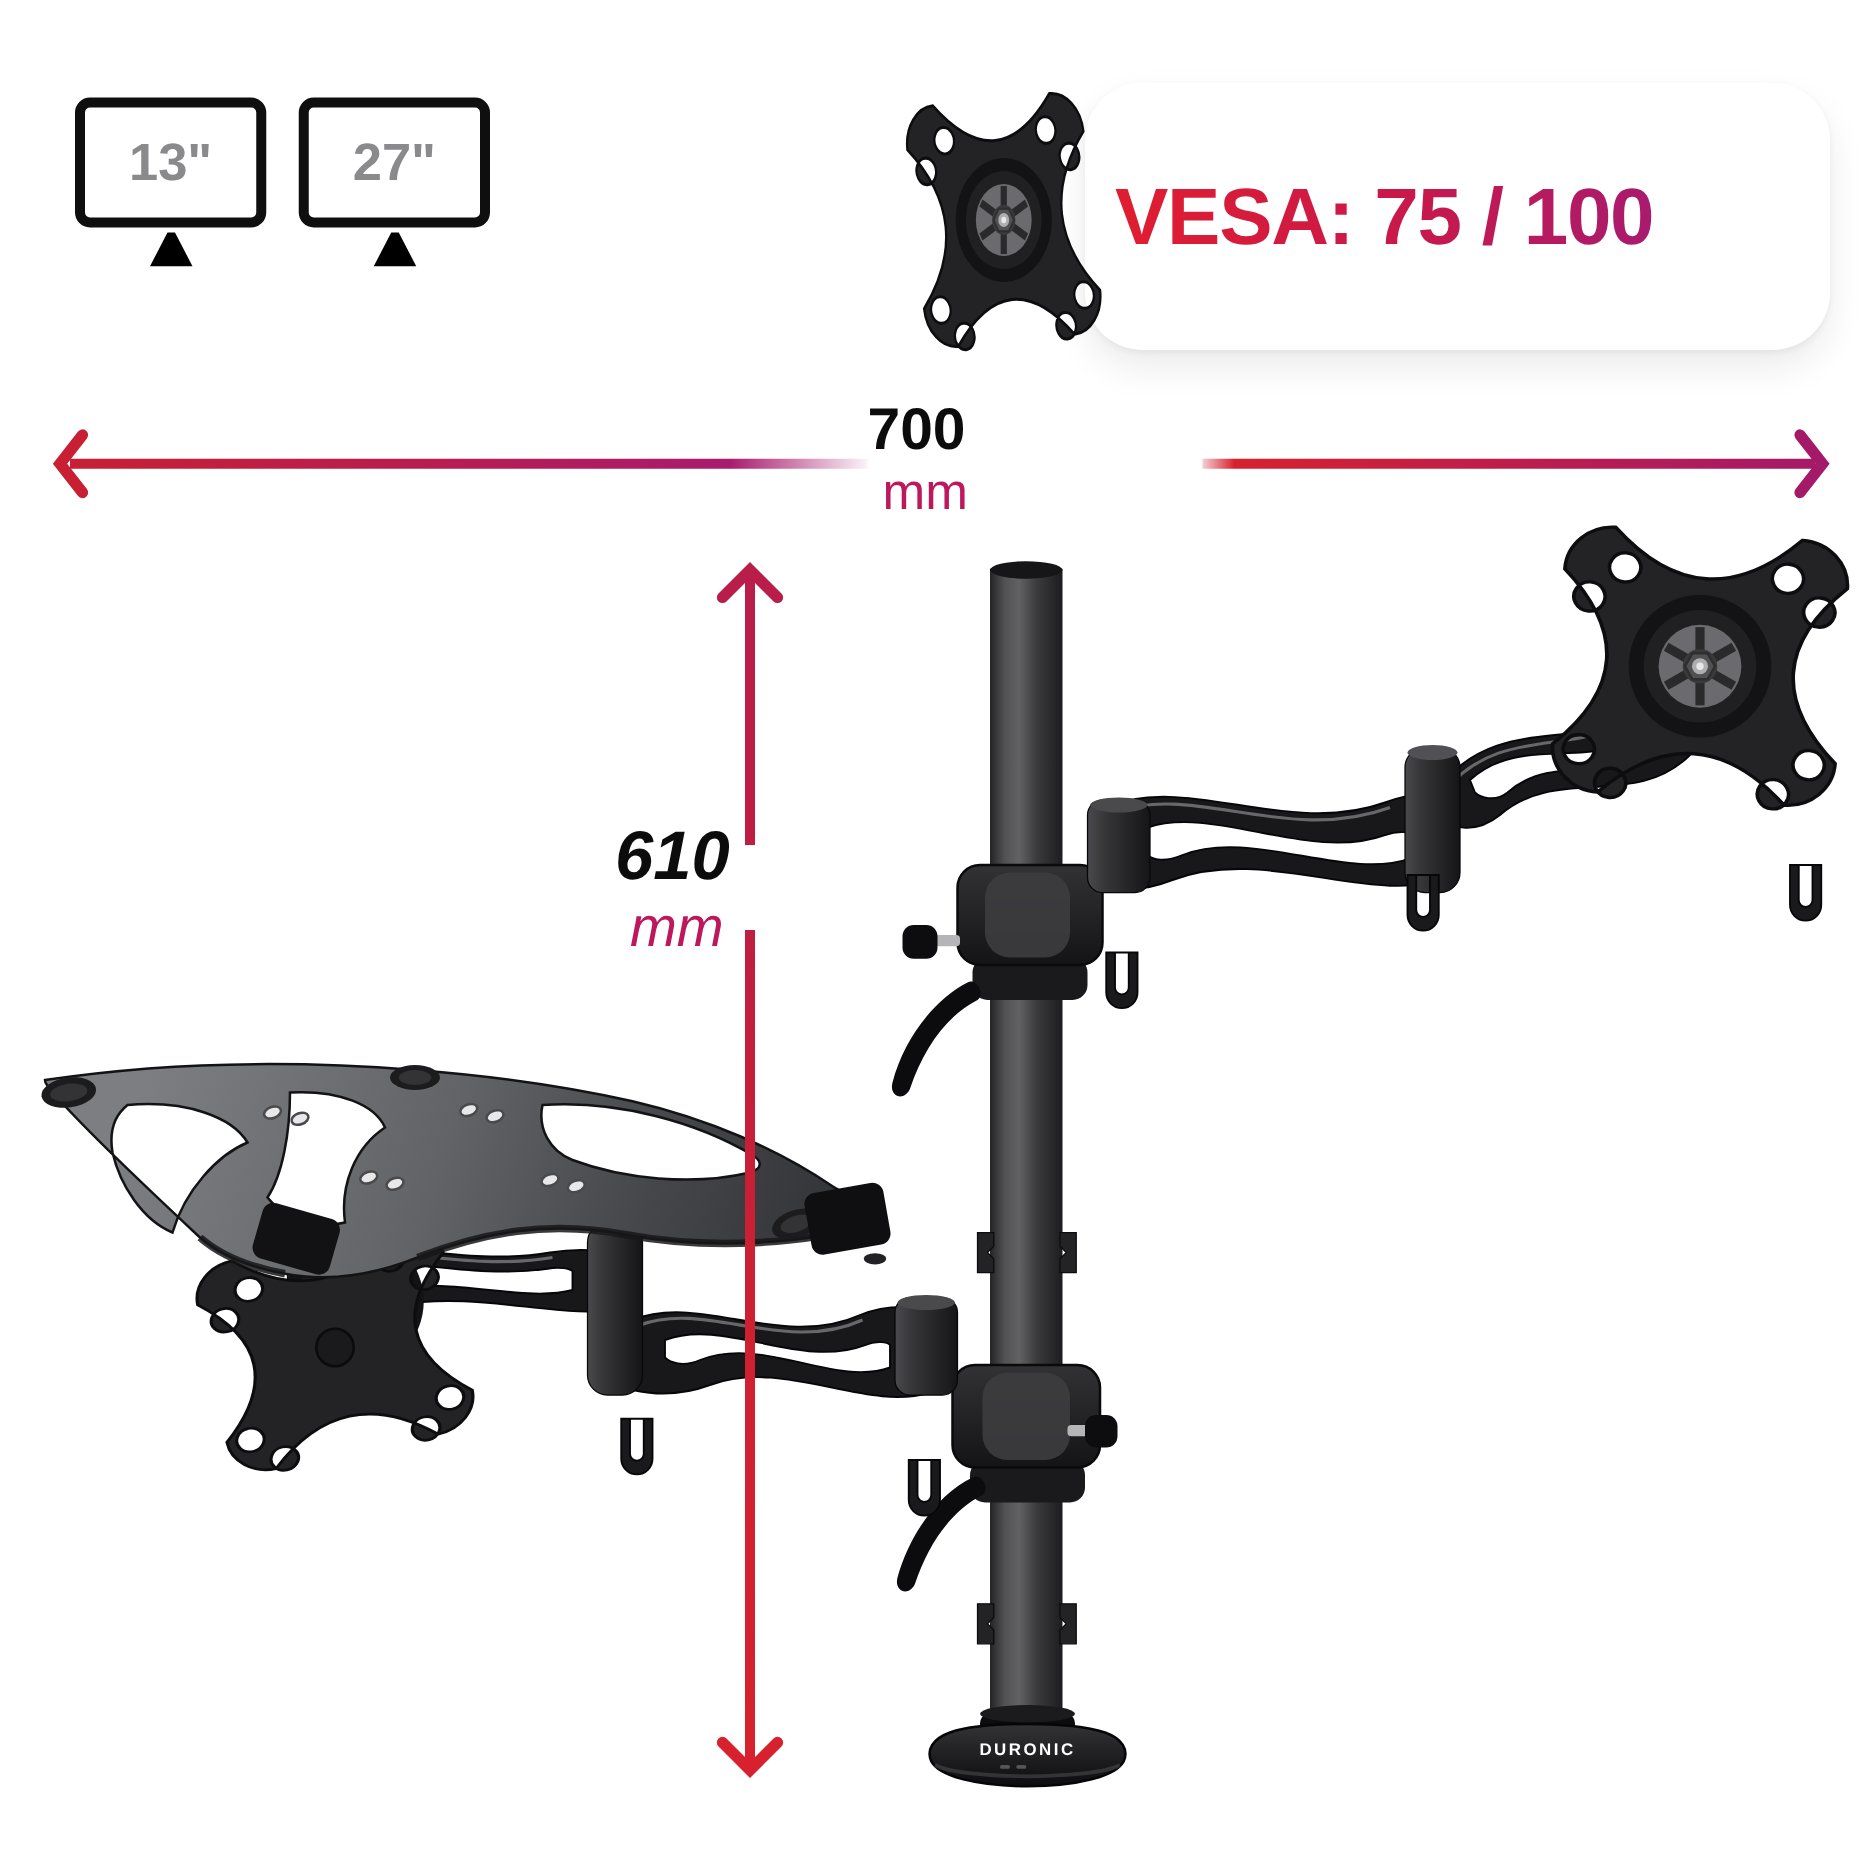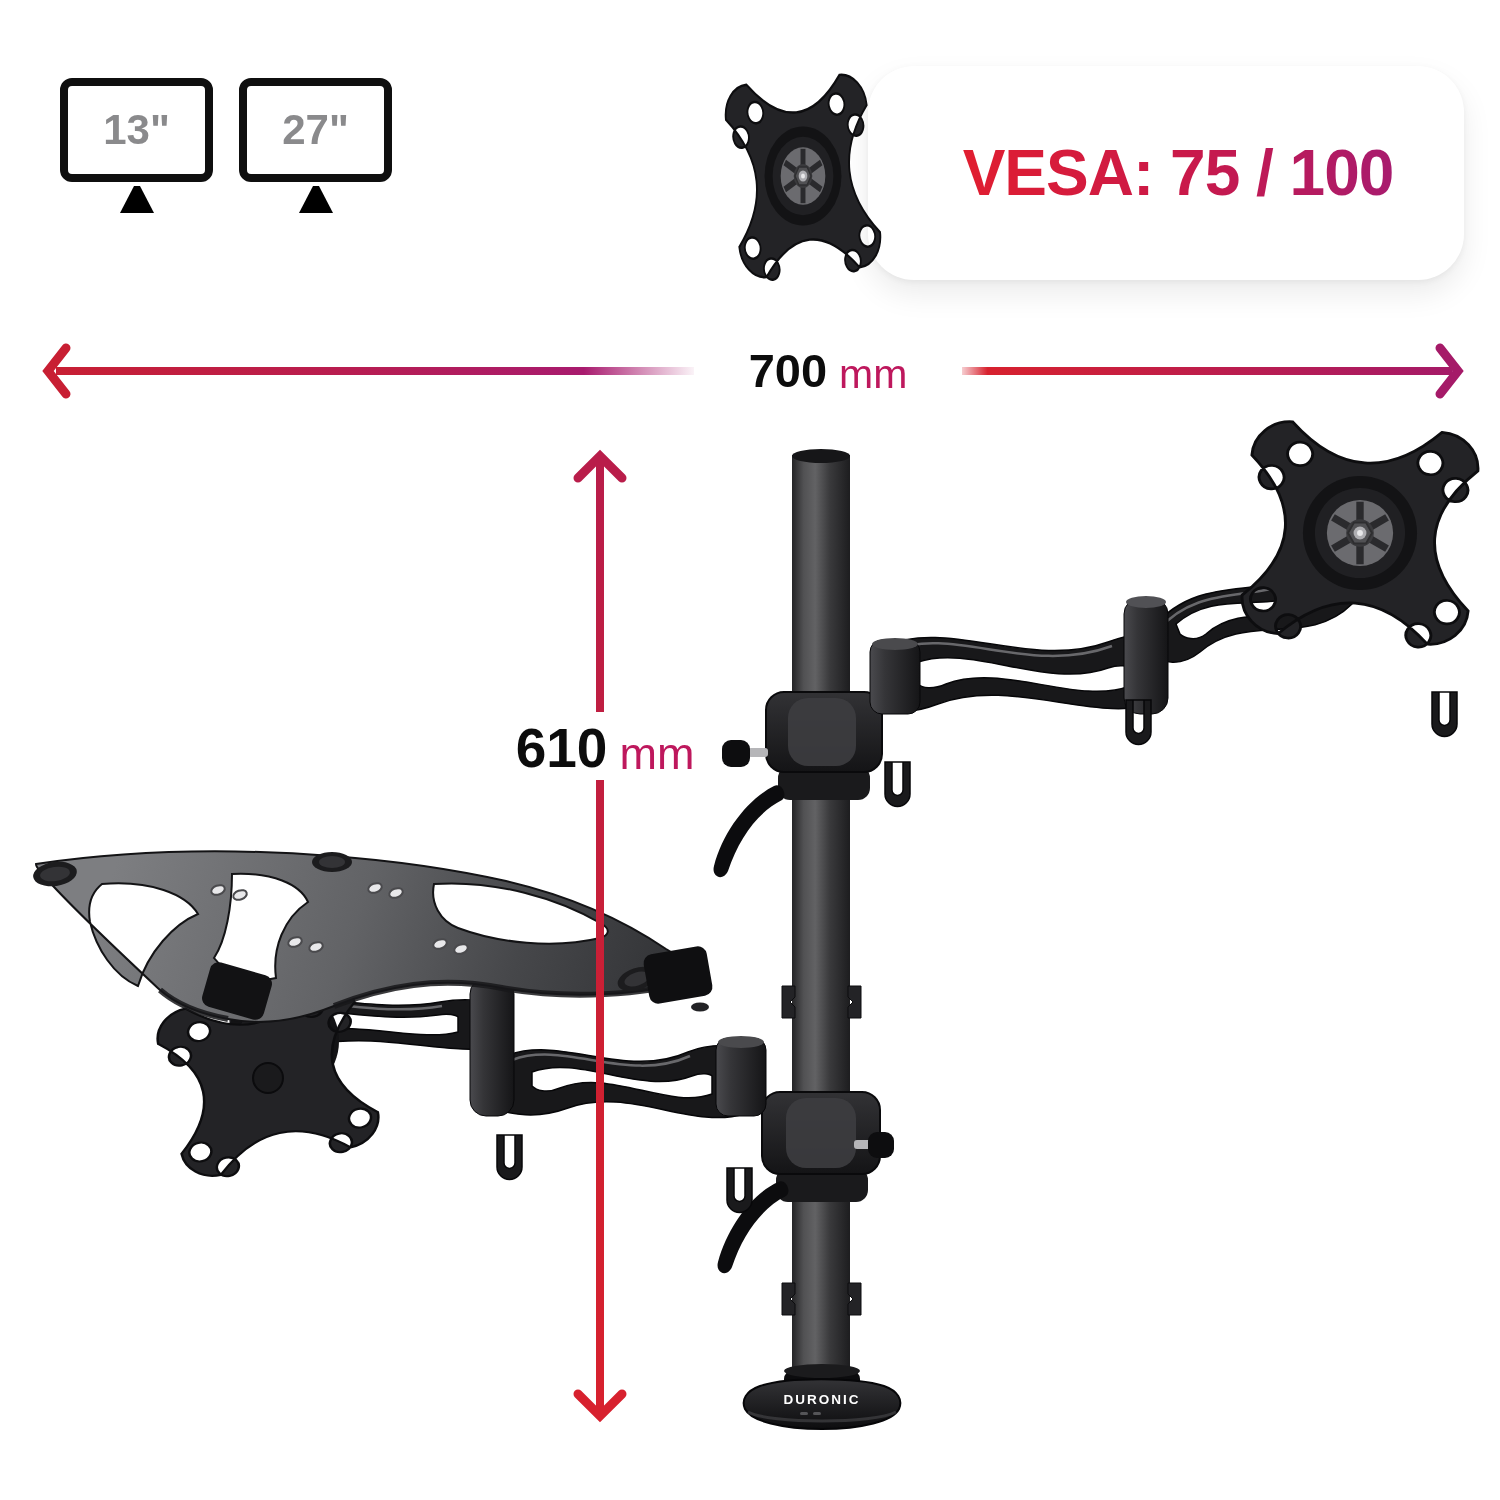--- a/index.html
+++ b/index.html
@@ -11,41 +11,41 @@
   .monitor { width:153px; }
   .monitor .screen { width:153px; height:104px; border:8px solid #0f0f0f; border-radius:12px; background:#fff;
                      display:flex; align-items:center; justify-content:center; }
   .monitor .size-label { font-size:42px; font-weight:700; color:#8a8a8c; letter-spacing:0; }
   .monitor .stand { width:34px; height:0; margin:4px auto 0; border-left:14px solid transparent;
                     border-right:14px solid transparent; border-bottom:27px solid #000; }
 
   
   .vesa-card { position:absolute; left:868px; top:66px; width:596px; height:214px; background:#ffffff;
                border-radius:46px; box-shadow:0 2px 6px rgba(0,0,0,.05), 0 14px 30px rgba(0,0,0,.08);
-               display:flex; align-items:center; justify-content:center; z-index:1; }
+               display:flex; align-items:center; z-index:1; }
   .vesa-label { font-size:64px; font-weight:700; letter-spacing:-1px; white-space:nowrap; padding-left:24px;
                 color:#c21a4d; }
   @supports ((-webkit-background-clip:text) or (background-clip:text)) {
     .vesa-label { background:linear-gradient(90deg,#e31e2d 0%,#c9194a 55%,#a81b6e 100%);
                   -webkit-background-clip:text; background-clip:text;
                   -webkit-text-fill-color:transparent; color:transparent; }
   }
 
   
   .scene { position:absolute; inset:0; z-index:2; }
 
   
-  .dim-label { position:absolute; background:#ffffff; display:flex; align-items:flex-end; justify-content:center;
-               z-index:3; }
+  .dim-label { position:absolute; background:#ffffff; display:flex; align-items:flex-start; justify-content:center;
+               z-index:3;flex-direction:column; }
   .dim-label .dim-value { font-weight:700; color:#0c0c0c; }
   .dim-label .dim-unit  { font-weight:400; color:#be185d; margin-left:12px; }
   .dim-h { left:694px; top:334px; width:268px; height:64px; }
   .dim-h .dim-value { font-size:47px; }
   .dim-h .dim-unit  { font-size:41px; }
-  .dim-v { left:492px; top:712px; width:226px; height:68px; }
+  .dim-v { left:492px; top:676px; width:226px; height:68px;font-style:italic; }
   .dim-v .dim-value { font-size:55px; }
   .dim-v .dim-unit  { font-size:45px; }
 </style>
 </head>
 <body>
 
 <div class="canvas">
 
   <div class="monitors">
     <div class="monitor">

